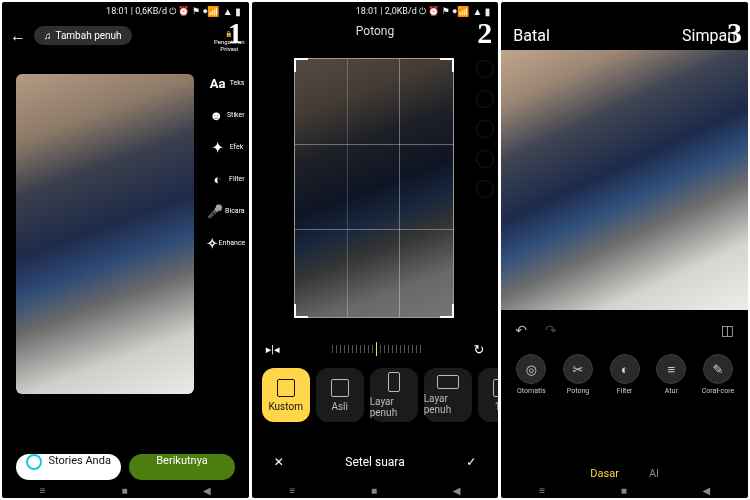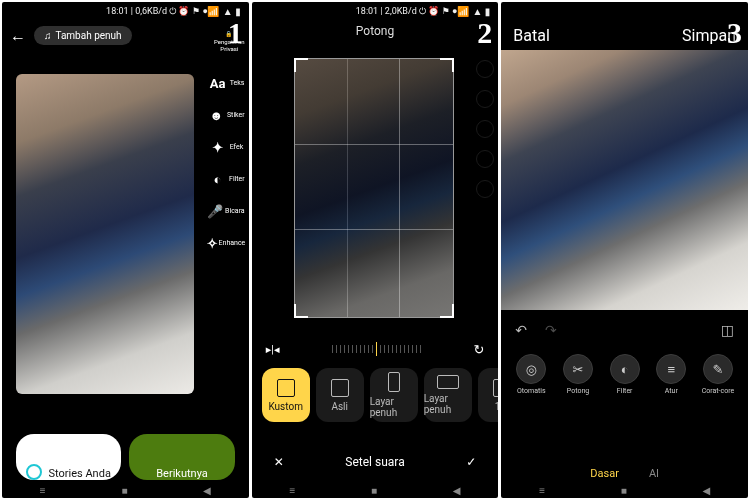--- a/index.html
+++ b/index.html
@@ -12,21 +12,21 @@
   
   .p1-top{display:flex;align-items:center;gap:8px;padding:6px 8px}
   .back{font-size:16px}
   .pill{background:#2f2f2f;border-radius:14px;padding:4px 10px;font-size:10px;display:flex;align-items:center;gap:4px}
   .privacy{position:absolute;right:4px;top:28px;display:flex;flex-direction:column;align-items:center;font-size:6px;gap:1px}
   .p1-tools{position:absolute;right:4px;top:70px;display:flex;flex-direction:column;gap:10px;align-items:center}
   .tool{display:flex;flex-direction:row;align-items:center;gap:1px;font-size:7px;color:#fff;width:38px}
   .tool .ico{width:22px;height:22px;display:flex;align-items:center;justify-content:center;font-size:13px;font-weight:700}
   .p1-img{position:absolute;left:14px;top:72px;width:178px;height:320px;background:linear-gradient(160deg,#b49a84 0%,#8d7a68 18%,#3a3f4c 32%,#1f2a4a 48%,#2d4a76 58%,#6a6a6a 68%,#d0cfcb 84%,#eceae6 100%);border-radius:6px}
   .p1-bottom{position:absolute;left:0;right:0;bottom:18px;display:flex;gap:8px;padding:0 14px}
-  .chip{flex:1;height:46px;border-radius:18px;display:flex;align-items:flex-end;justify-content:center;font-size:11px;gap:6px}
+  .chip{flex:1;height:26px;border-radius:18px;display:flex;align-items:flex-start;justify-content:center;font-size:11px;gap:6px}
   .chip.white{background:#fff;color:#111}
   .chip.red{background:#4d7c0f;color:#fff}
   .ring{width:16px;height:16px;border:2px solid #1fc7d4;border-radius:50%}
   .navbar{position:absolute;left:0;right:0;bottom:0;height:16px;display:flex;justify-content:space-around;align-items:center;font-size:10px;color:#888}
   
   .p2-title{text-align:center;font-size:12px;padding:4px 0;color:#ddd}
   .crop{position:absolute;left:42px;top:56px;width:160px;height:260px;border:1px solid rgba(255,255,255,.6)}
   .crop::before,.crop::after{content:"";position:absolute;background:rgba(255,255,255,.35)}
   .crop::before{left:33%;width:1px;height:100%}
   .crop::after{left:66%;width:1px;height:100%}

